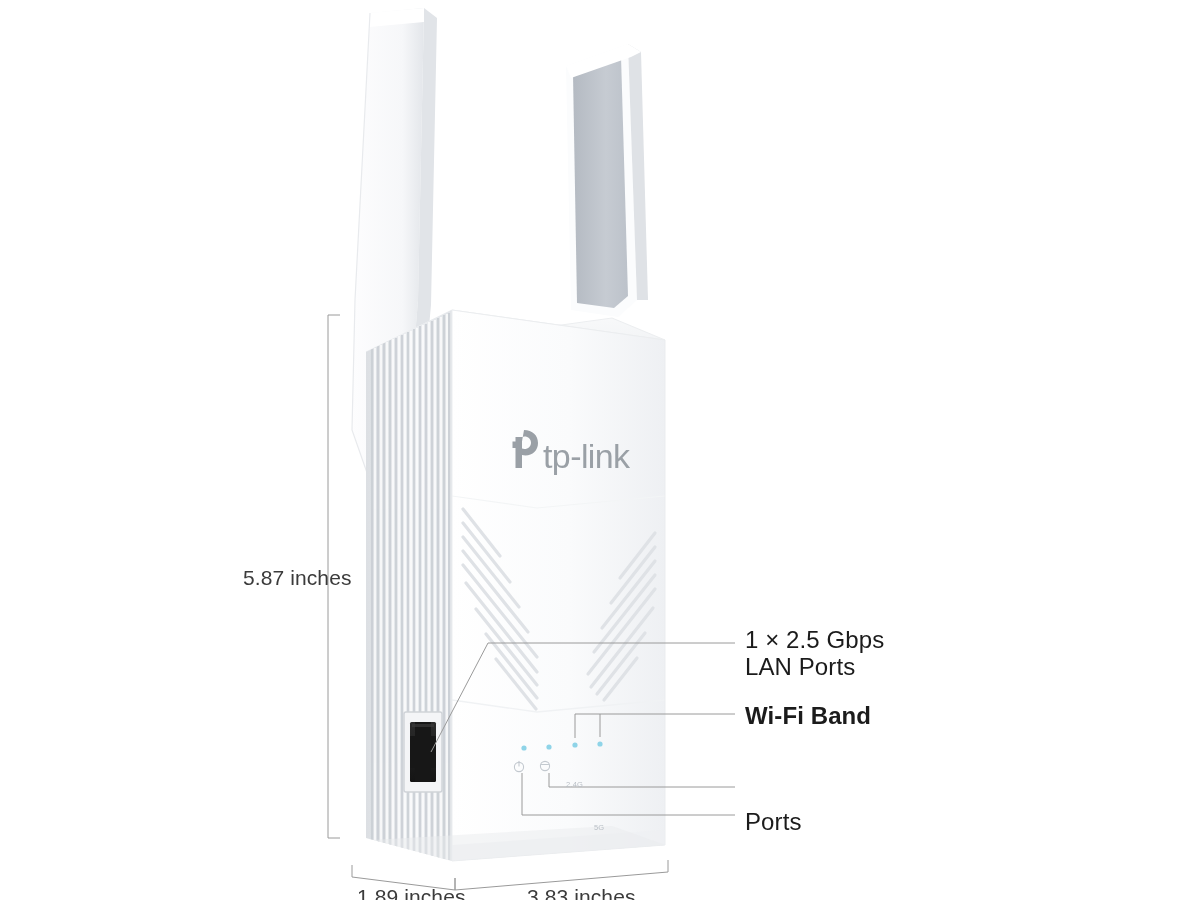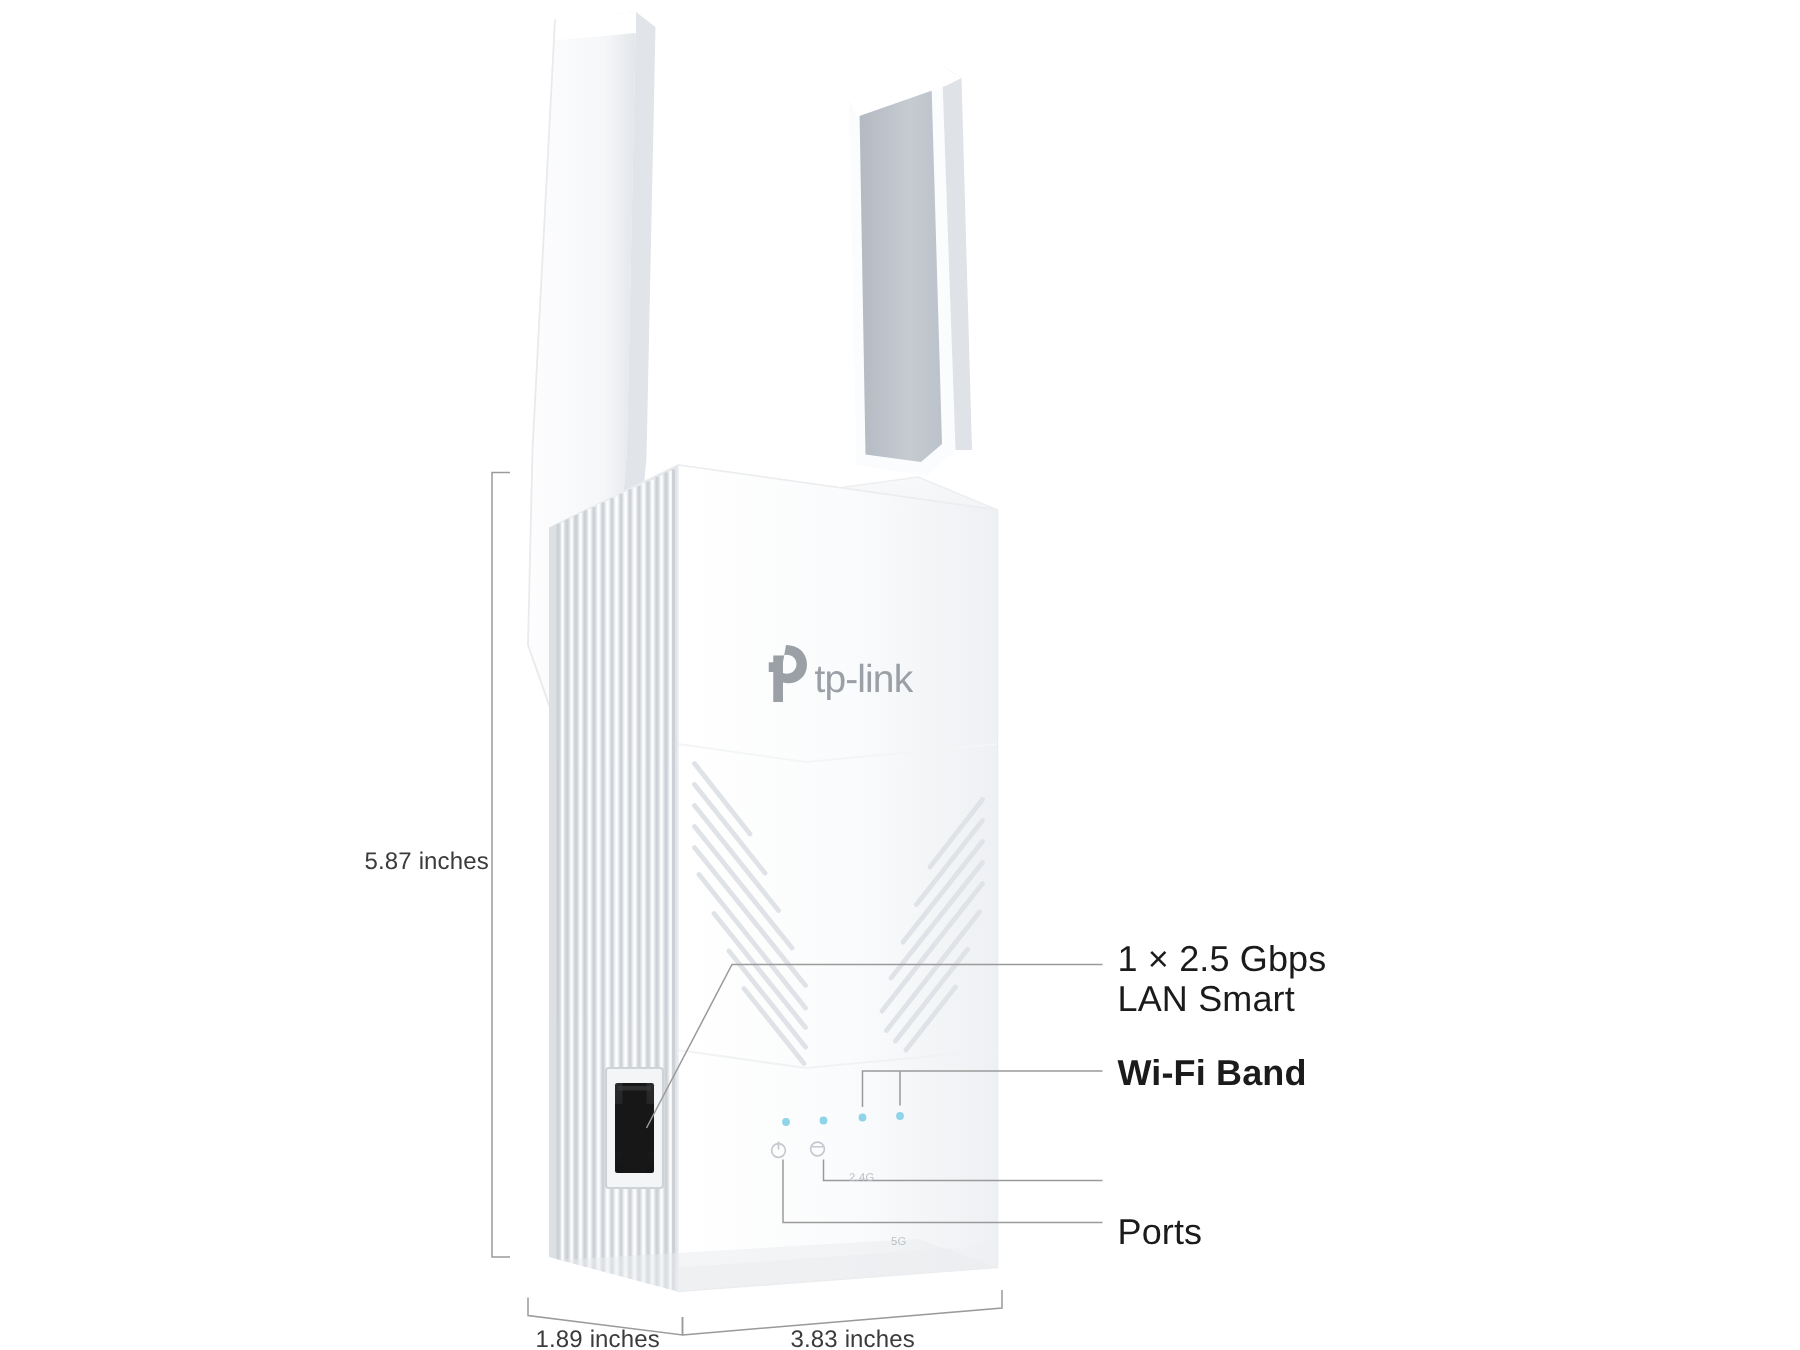--- a/index.html
+++ b/index.html
@@ -21,38 +21,38 @@
     color: #1b1b1b;
     font-size: 24px;
     line-height: 27px;
     letter-spacing: 0.1px;
     white-space: pre;
     font-family: "Liberation Sans", sans-serif;
   }
   .dim-text {
     position: absolute;
     color: #3b3b3b;
-    font-size: 16px;
+    font-size: 21px;
     letter-spacing: 0.1px;
     white-space: pre;
     font-family: "Liberation Sans", sans-serif;
   }
   .led-text {
     position: absolute;
     color: #b9bfc6;
     font-size: 7.5px;
     letter-spacing: 0.2px;
     white-space: pre;
     font-family: "Liberation Sans", sans-serif;
     margin-top: 19px;
   }
   .brand-text {
     position: absolute;
     color: #9aa0a6;
-    font-size: 26px;
+    font-size: 34px;
     letter-spacing: -0.6px;
     white-space: pre;
     font-family: "Liberation Sans", sans-serif;
   }
 </style>
 </head>
 <body>
 
 <div id="page">
 
@@ -239,17 +239,17 @@
   </svg>
 
   <div class="led-text" style="left:566px; top:761px;">2.4G</div>
   <div class="led-text" style="left:594px; top:804px;">5G</div>
 
   <div class="dim-text" style="left:243px; top:566px;">5.87 inches</div>
   <div class="dim-text" style="left:357px; top:885px;">1.89 inches</div>
   <div class="dim-text" style="left:527px; top:885px;">3.83 inches</div>
 
   <div class="callout-text" style="left:745px; top:626px;">1 × 2.5 Gbps</div>
-  <div class="callout-text" style="left:745px; top:653px;">LAN Smart</div>
+  <div class="callout-text" style="left:745px; top:653px;">LAN Ports</div>
   <div class="callout-text" style="left:745px; top:702px;font-weight:bold;">Wi-Fi Band</div>
   <div class="callout-text" style="left:745px; top:808px;">Ports</div>
 
 </div>
 
 </body></html>

